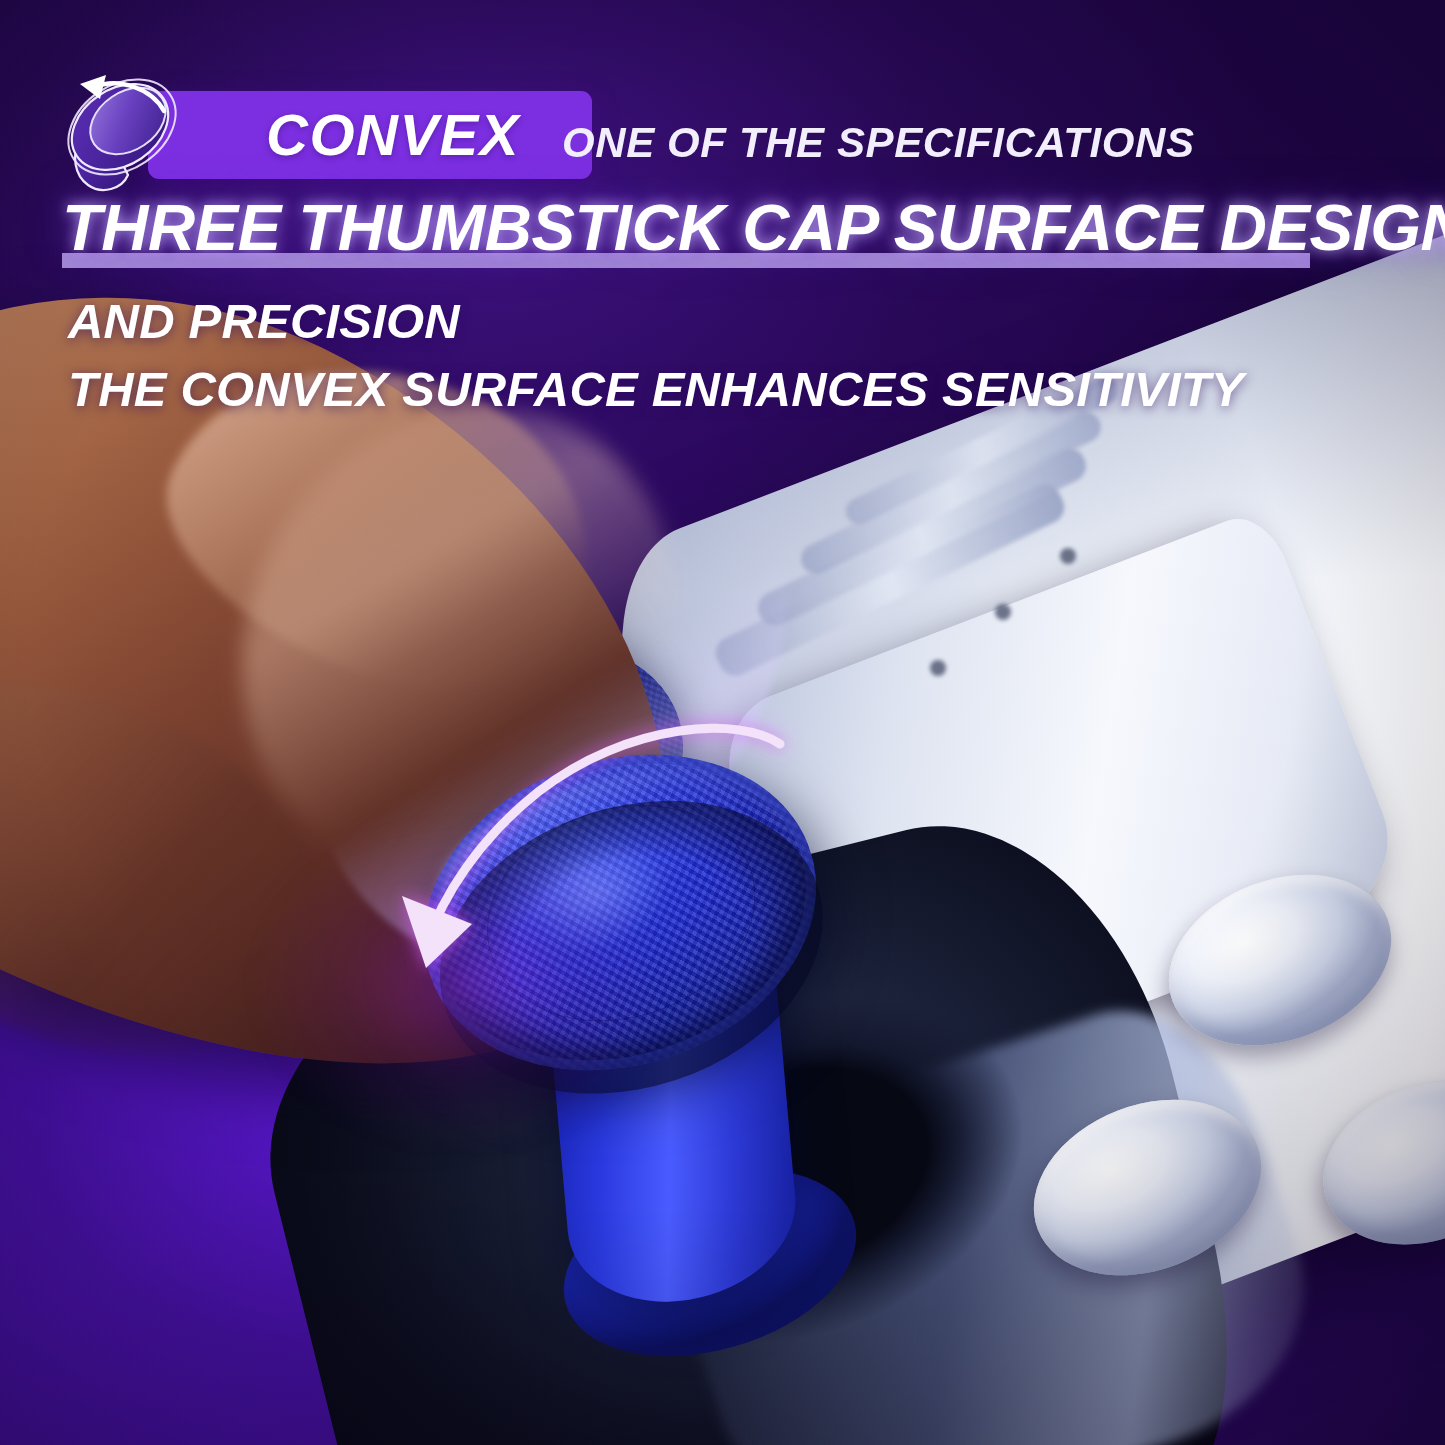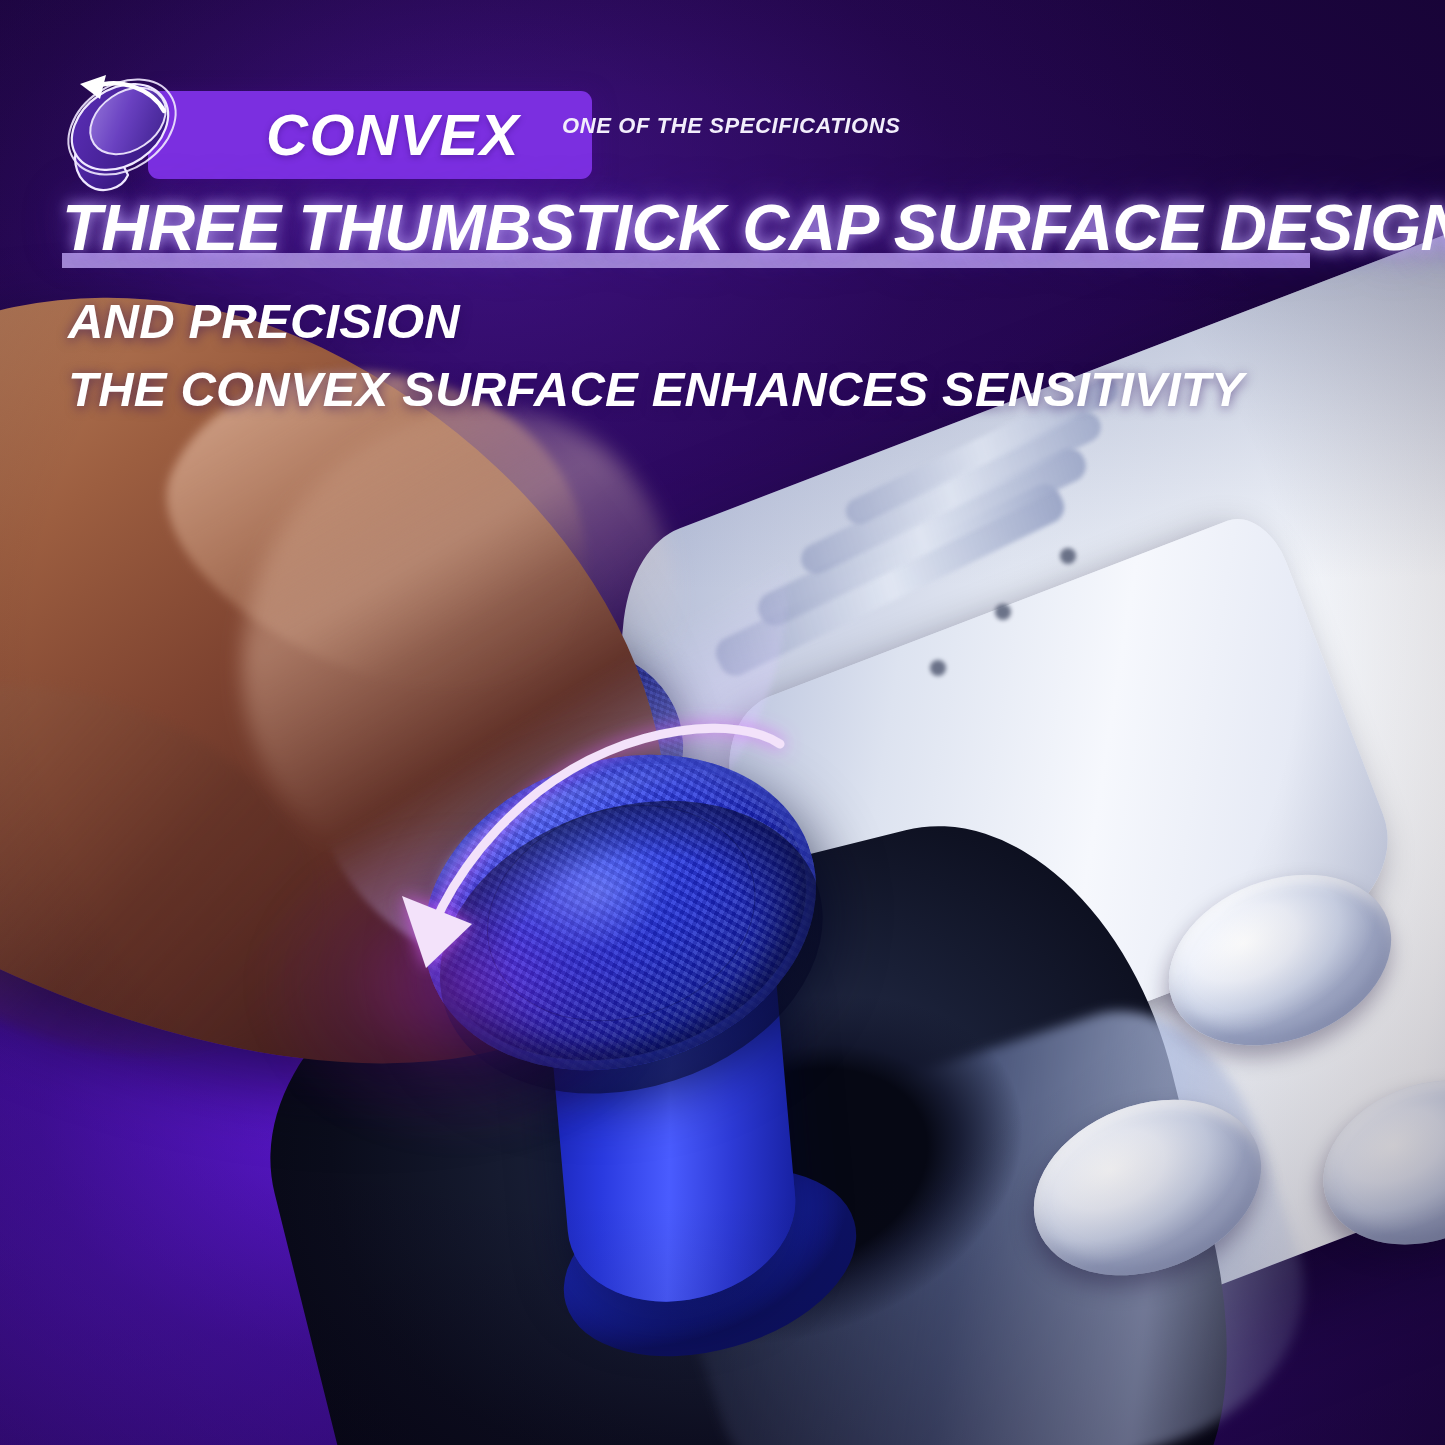--- a/index.html
+++ b/index.html
@@ -316,23 +316,23 @@
     color: #ffffff;
     font-size: 58px;
     font-weight: 700;
     font-style: italic;
     letter-spacing: 1.5px;
     line-height: 1;
     text-shadow: 0 2px 6px rgba(40,5,90,.35);
   }
   .badge-sub {
     position: absolute;
-    left: 562px; top: 113px;
+    left: 562px; top: 119px;
     color: #f2eefb;
-    font-size: 22px;
+    font-size: 42px;
     font-weight: 700;
     font-style: italic;
     letter-spacing: .6px;
     white-space: nowrap;
   }
 
   .headline-wrap { position: absolute; left: 62px; top: 196px; }
   .headline-bar {
     position: absolute;
     left: 0px; top: 57px;

